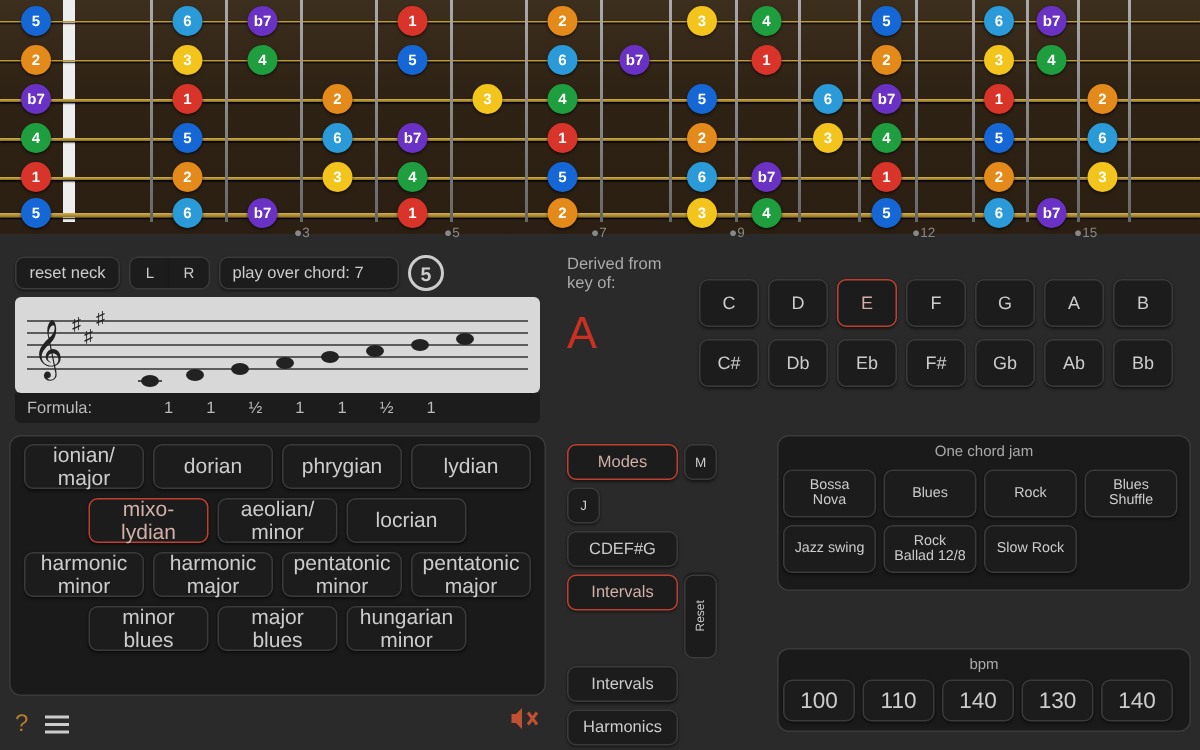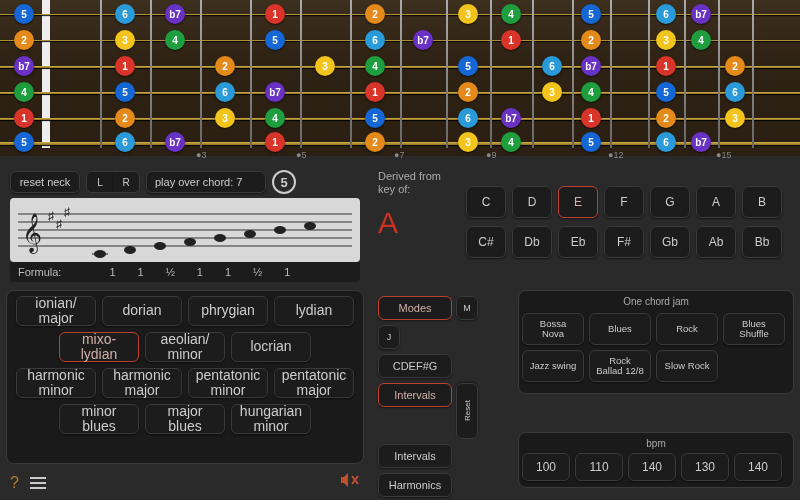--- a/index.html
+++ b/index.html
@@ -96,21 +96,21 @@
   .midcol .btn.side { width: 22px; height: 24px; font-size: 9px;}
   
   .jam { position: absolute; left: 522px; top: 296px; width: 268px; }
   .jam .title { text-align: center; font-size: 10px; color: #aaa; margin-bottom: 6px;}
   .jam .row { display: flex; gap: 5px; margin-bottom: 5px; }
   .jam .btn { width: 62px; height: 32px; font-size: 9.5px; line-height: 1.1;}
   
   .bpm { position: absolute; left: 522px; top: 438px; width: 268px; }
   .bpm .title { text-align: center; font-size: 10px; color: #aaa; margin-bottom: 4px;}
   .bpm .row { display: flex; gap: 5px; }
-  .bpm .btn { width: 48px; height: 28px; font-size: 12px;}
+  .bpm .btn { width: 48px; height: 28px; font-size: 15px;}
   
   .help { position: absolute; left: 10px; bottom: 8px; color: #b57b2e; font-size: 16px; cursor:pointer;}
   .menu { position: absolute; left: 30px; bottom: 8px; width: 16px; cursor:pointer;}
   .menu div { height: 2px; background: #ccc; margin: 3px 0;}
   .mute { position: absolute; left: 340px; bottom: 8px; color: #c05030; font-size: 16px; cursor:pointer;}
   
   .derived { position: absolute; left: 378px; top: 170px; width: 80px; text-align: left;}
   .derived .lbl { font-size: 11px; color: #aaa; line-height: 1.2;}
   .derived .key { font-size: 30px; color: #cc3020; margin-top: 10px;}
   

